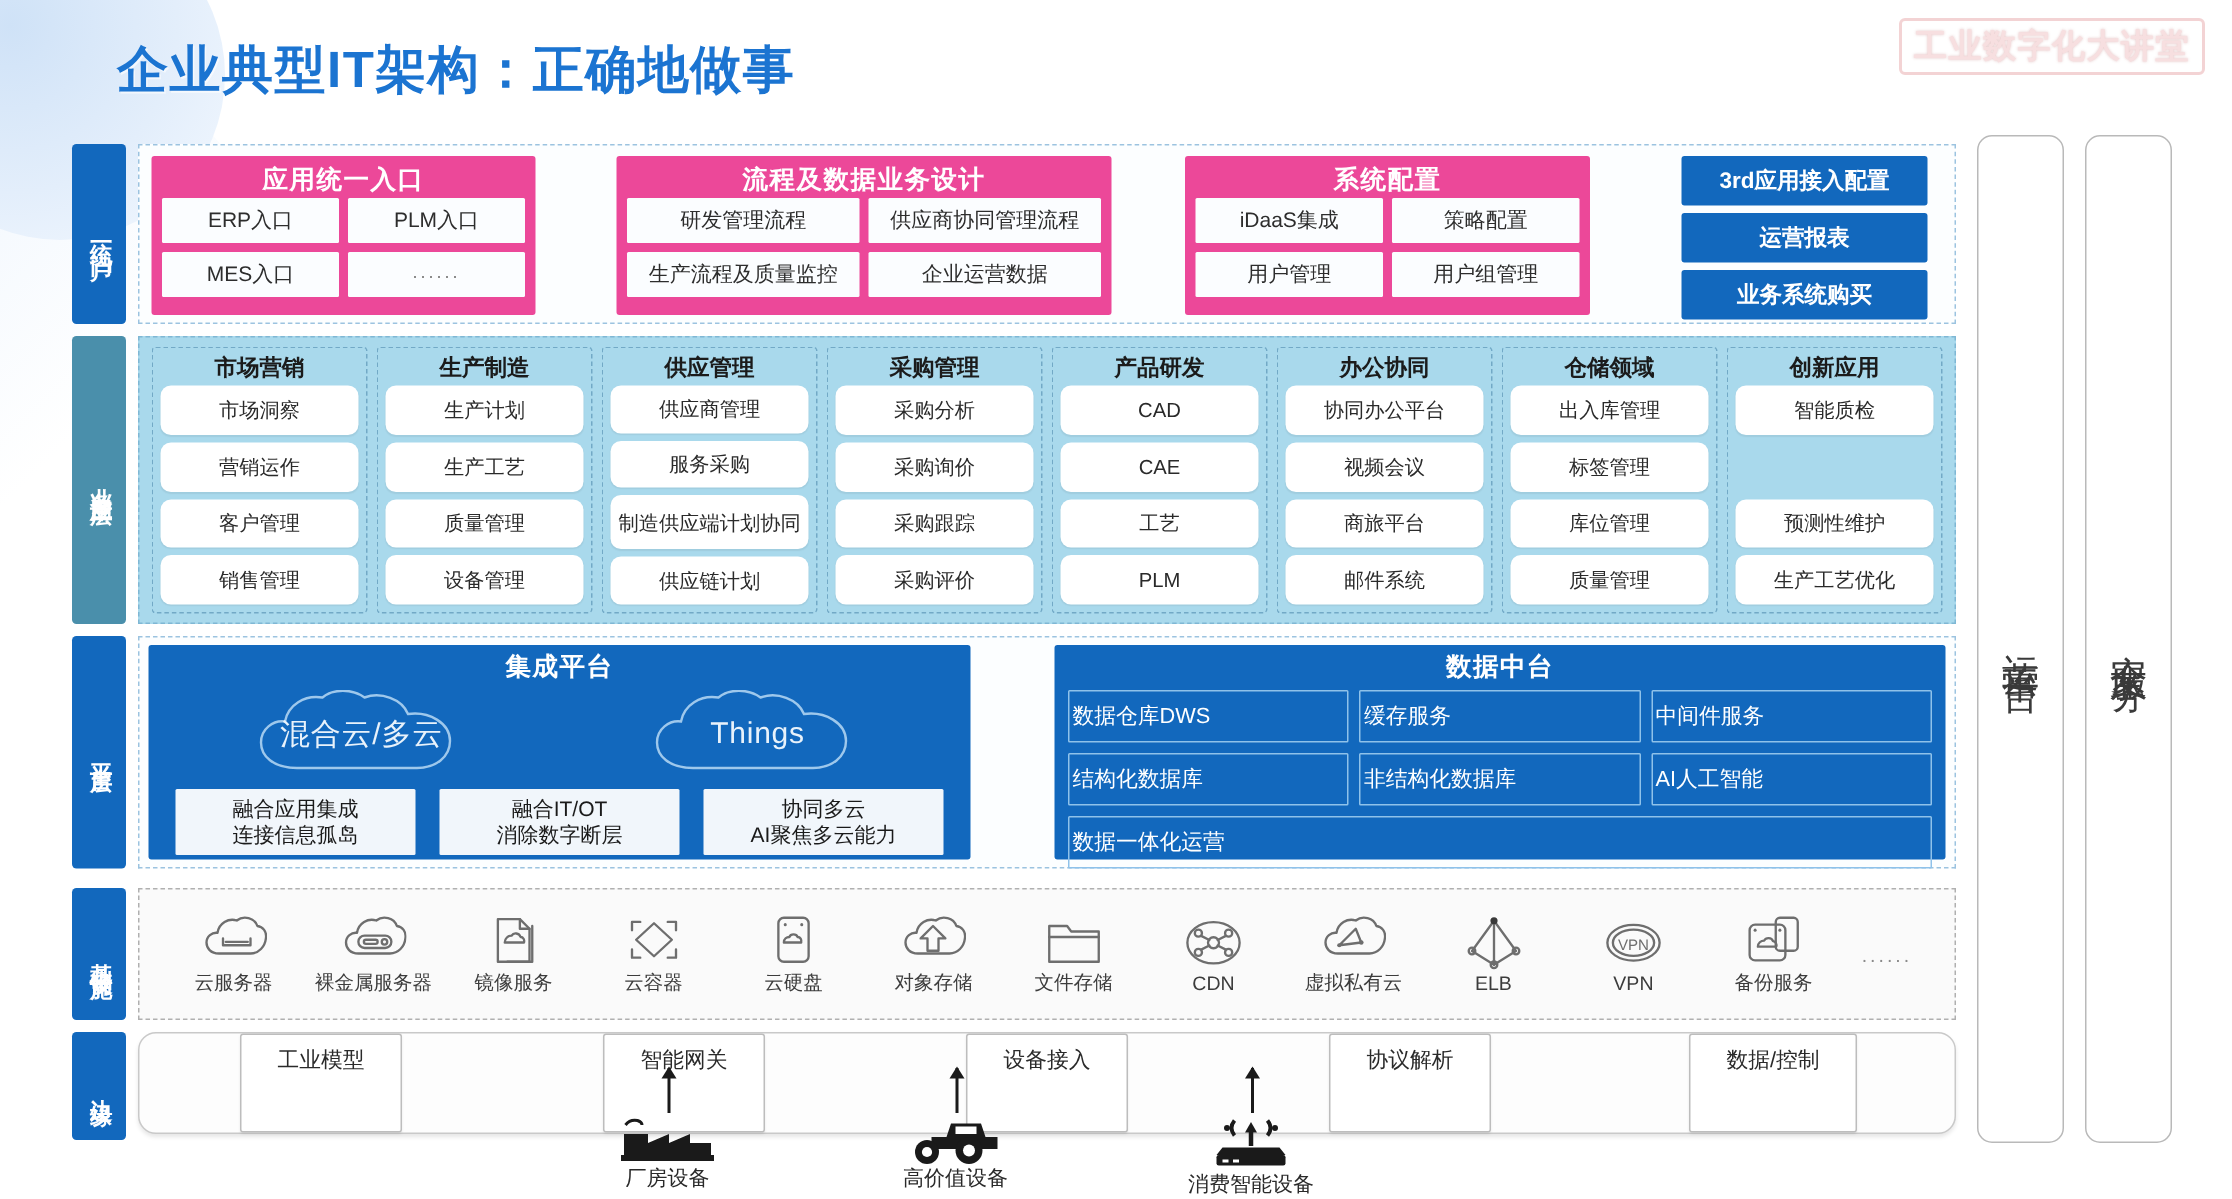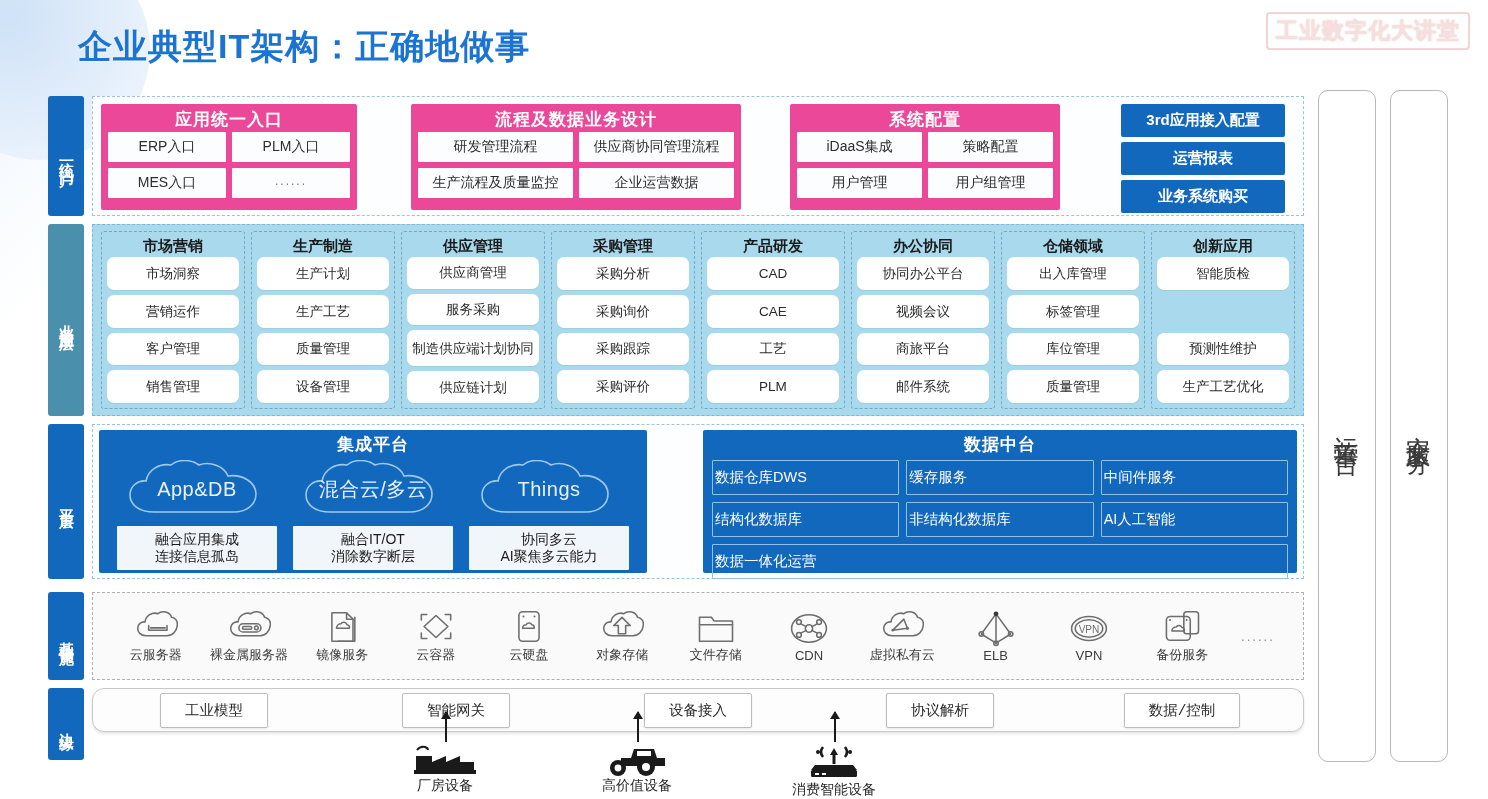--- a/index.html
+++ b/index.html
@@ -151,24 +151,23 @@
   }
   .infra-item {
     flex: 1; display: flex; flex-direction: column;
     align-items: center; justify-content: center; gap: 1px;
   }
   .infra-label { font-size: 13px; color: #3c3c3c; white-space: nowrap; }
   .infra-dots { font-size: 13px; color: #8a8a8a; letter-spacing: 2px; width: 58px; text-align: center; }
 
   
   #row-edge {
-    top: 688px; height: 44px; border: 1px solid #c9c9c9; border-radius: 12px;
-    background: #fdfdfd; display: flex; align-items: center;
+    top: 688px; height: 68px; border: 1px solid #c9c9c9; border-radius: 12px;
+    background: #fdfdfd; display: flex; 
     box-shadow: 0 2px 3px rgba(0,0,0,.10);
-    font-family: Liberation Mono, monospace;
   }
   .edge-item { flex: 1; display: flex; justify-content: center; }
   .edge-box {
     border: 1px solid #bdbdbd; background: #fff; border-radius: 2px;
     font-size: 14.5px; color: #2a2a2a; padding: 7px 24px; white-space: nowrap;
     box-shadow: 0 1px 2px rgba(0,0,0,.08);
   }
 
   
   #device-row { position: absolute; left: 92px; top: 744px; width: 1212px; height: 55px; z-index: 3; }
@@ -314,26 +313,20 @@
         <div class="biz-item">预测性维护</div>
         <div class="biz-item">生产工艺优化</div>
       </div>
     </div>
   </div>
 
 <div class="band" id="row-plat">
   <div class="plat-card" id="integration">
     <div class="plat-title">集成平台</div>
     <div class="cloud-row" id="cloud-row">
-        <div class="cloud">
-          <svg class="c-svg" width="150" height="58" viewBox="0 0 150 58">
-            <path d="M32,52 C16,52 8,44 8,35 C8,26 16,20 24,21 C26,10 37,3 49,5 C56,-1 69,-1 77,5 C88,1 102,6 106,16 C120,14 134,22 134,34 C134,45 124,52 112,52 Z" fill="none" stroke="#9ec8ec" stroke-width="1.6"></path>
-          </svg>
-          <span>App&amp;DB</span>
-        </div>
         <div class="cloud">
           <svg class="c-svg" width="150" height="58" viewBox="0 0 150 58">
             <path d="M32,52 C16,52 8,44 8,35 C8,26 16,20 24,21 C26,10 37,3 49,5 C56,-1 69,-1 77,5 C88,1 102,6 106,16 C120,14 134,22 134,34 C134,45 124,52 112,52 Z" fill="none" stroke="#9ec8ec" stroke-width="1.6"></path>
           </svg>
           <span>混合云/多云</span>
         </div>
         <div class="cloud">
           <svg class="c-svg" width="150" height="58" viewBox="0 0 150 58">
             <path d="M32,52 C16,52 8,44 8,35 C8,26 16,20 24,21 C26,10 37,3 49,5 C56,-1 69,-1 77,5 C88,1 102,6 106,16 C120,14 134,22 134,34 C134,45 124,52 112,52 Z" fill="none" stroke="#9ec8ec" stroke-width="1.6"></path>
           </svg>

